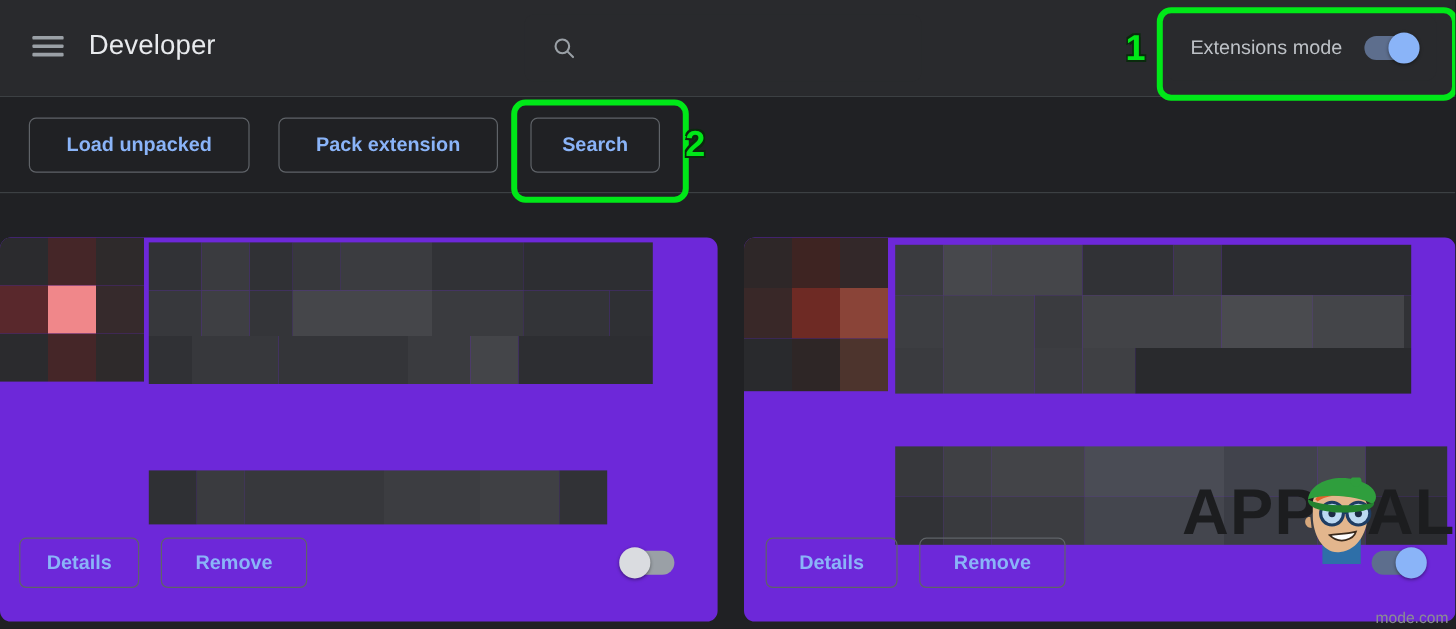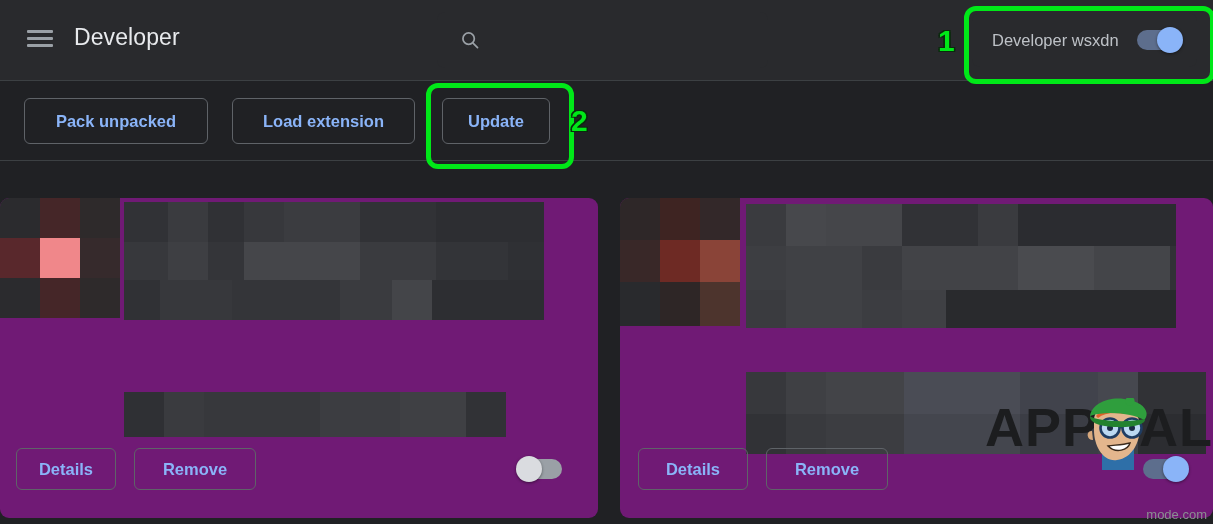--- a/index.html
+++ b/index.html
@@ -167,21 +167,21 @@
                  -1.4px  1.4px 0 #0a2a0d, 1.4px  1.4px 0 #0a2a0d;
   }
   #num-1 { left: 938px; top: 24px; }
   #num-2 { left: 571px; top: 104px; }
 
   
   .card {
     position: absolute;
     top: 198px;
     height: 320px;
-    background: #701a75;
+    background: #6d28d9;
     border-radius: 9px;
     overflow: hidden;
   }
   #card-1 { left: 0px;   width: 598px; }
   #card-2 { left: 620px; width: 593px; }
 
   .blur-grid { position: absolute; }
   .blur-cell { position: absolute; }
 
   .card-btn {
@@ -241,32 +241,32 @@
     <div class="page-title">Developer</div>
 
     <div class="search-box">
       <svg class="search-icon" viewBox="0 0 24 24">
         <circle cx="10.5" cy="10.5" r="6.2" fill="none" stroke="#9aa0a6" stroke-width="1.9"></circle>
         <line x1="15.3" y1="15.3" x2="20.2" y2="20.2" stroke="#9aa0a6" stroke-width="1.9" stroke-linecap="round"></line>
       </svg>
     </div>
 
     <div class="devmode-wrap">
-      <div class="devmode-label">Developer wsxdn</div>
+      <div class="devmode-label">Extensions mode</div>
       <div class="toggle on devmode-toggle">
         <div class="knob"></div>
       </div>
     </div>
   </div>
 
   <div class="toolbar"></div>
 
-  <button class="tb-btn" id="btn-load">Pack unpacked</button>
-  <button class="tb-btn" id="btn-pack">Load extension</button>
-  <button class="tb-btn" id="btn-update">Update</button>
+  <button class="tb-btn" id="btn-load">Load unpacked</button>
+  <button class="tb-btn" id="btn-pack">Pack extension</button>
+  <button class="tb-btn" id="btn-update">Search</button>
 
   <div class="hl-box" id="hl-devmode"></div>
   <div class="hl-box" id="hl-update"></div>
   <div class="hl-num" id="num-1">1</div>
   <div class="hl-num" id="num-2">2</div>
 
   <div class="card" id="card-1">
 
     <div class="blur-grid" style="left:0px; top:0px; width:120px; height:120px;">
       <div class="blur-cell" style="left:0;   top:0;   width:40px; height:40px; background:#2b2b2e;"></div>

